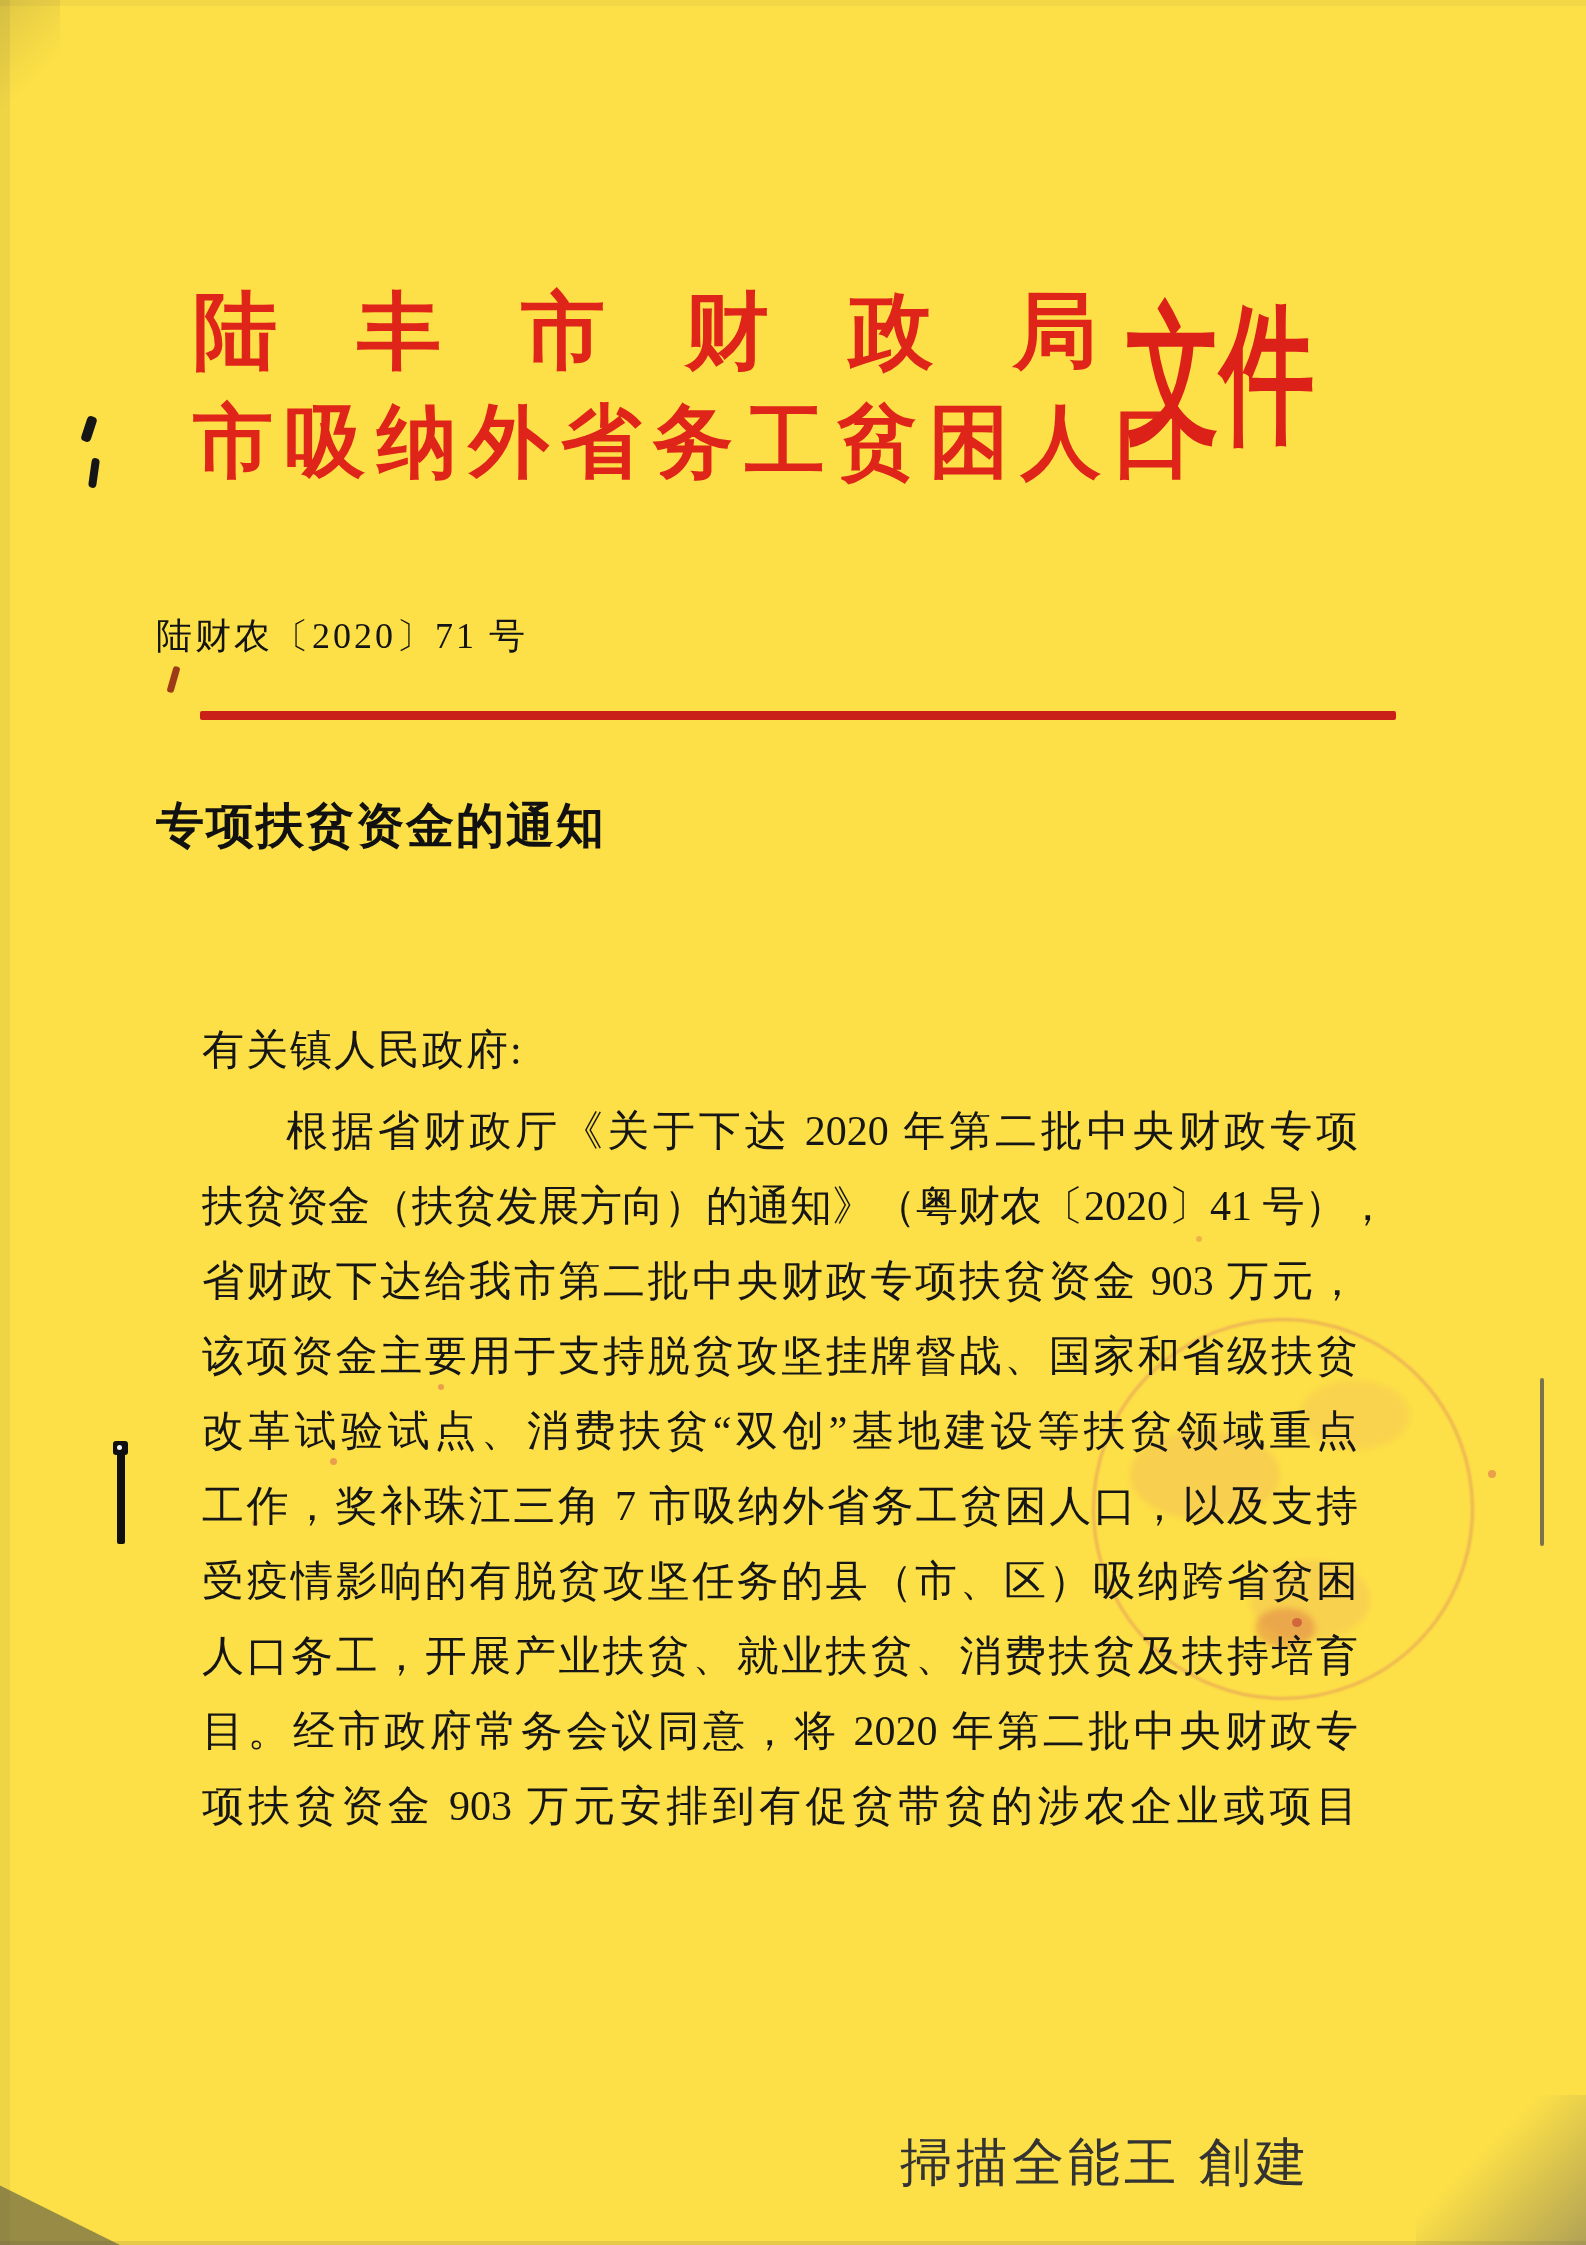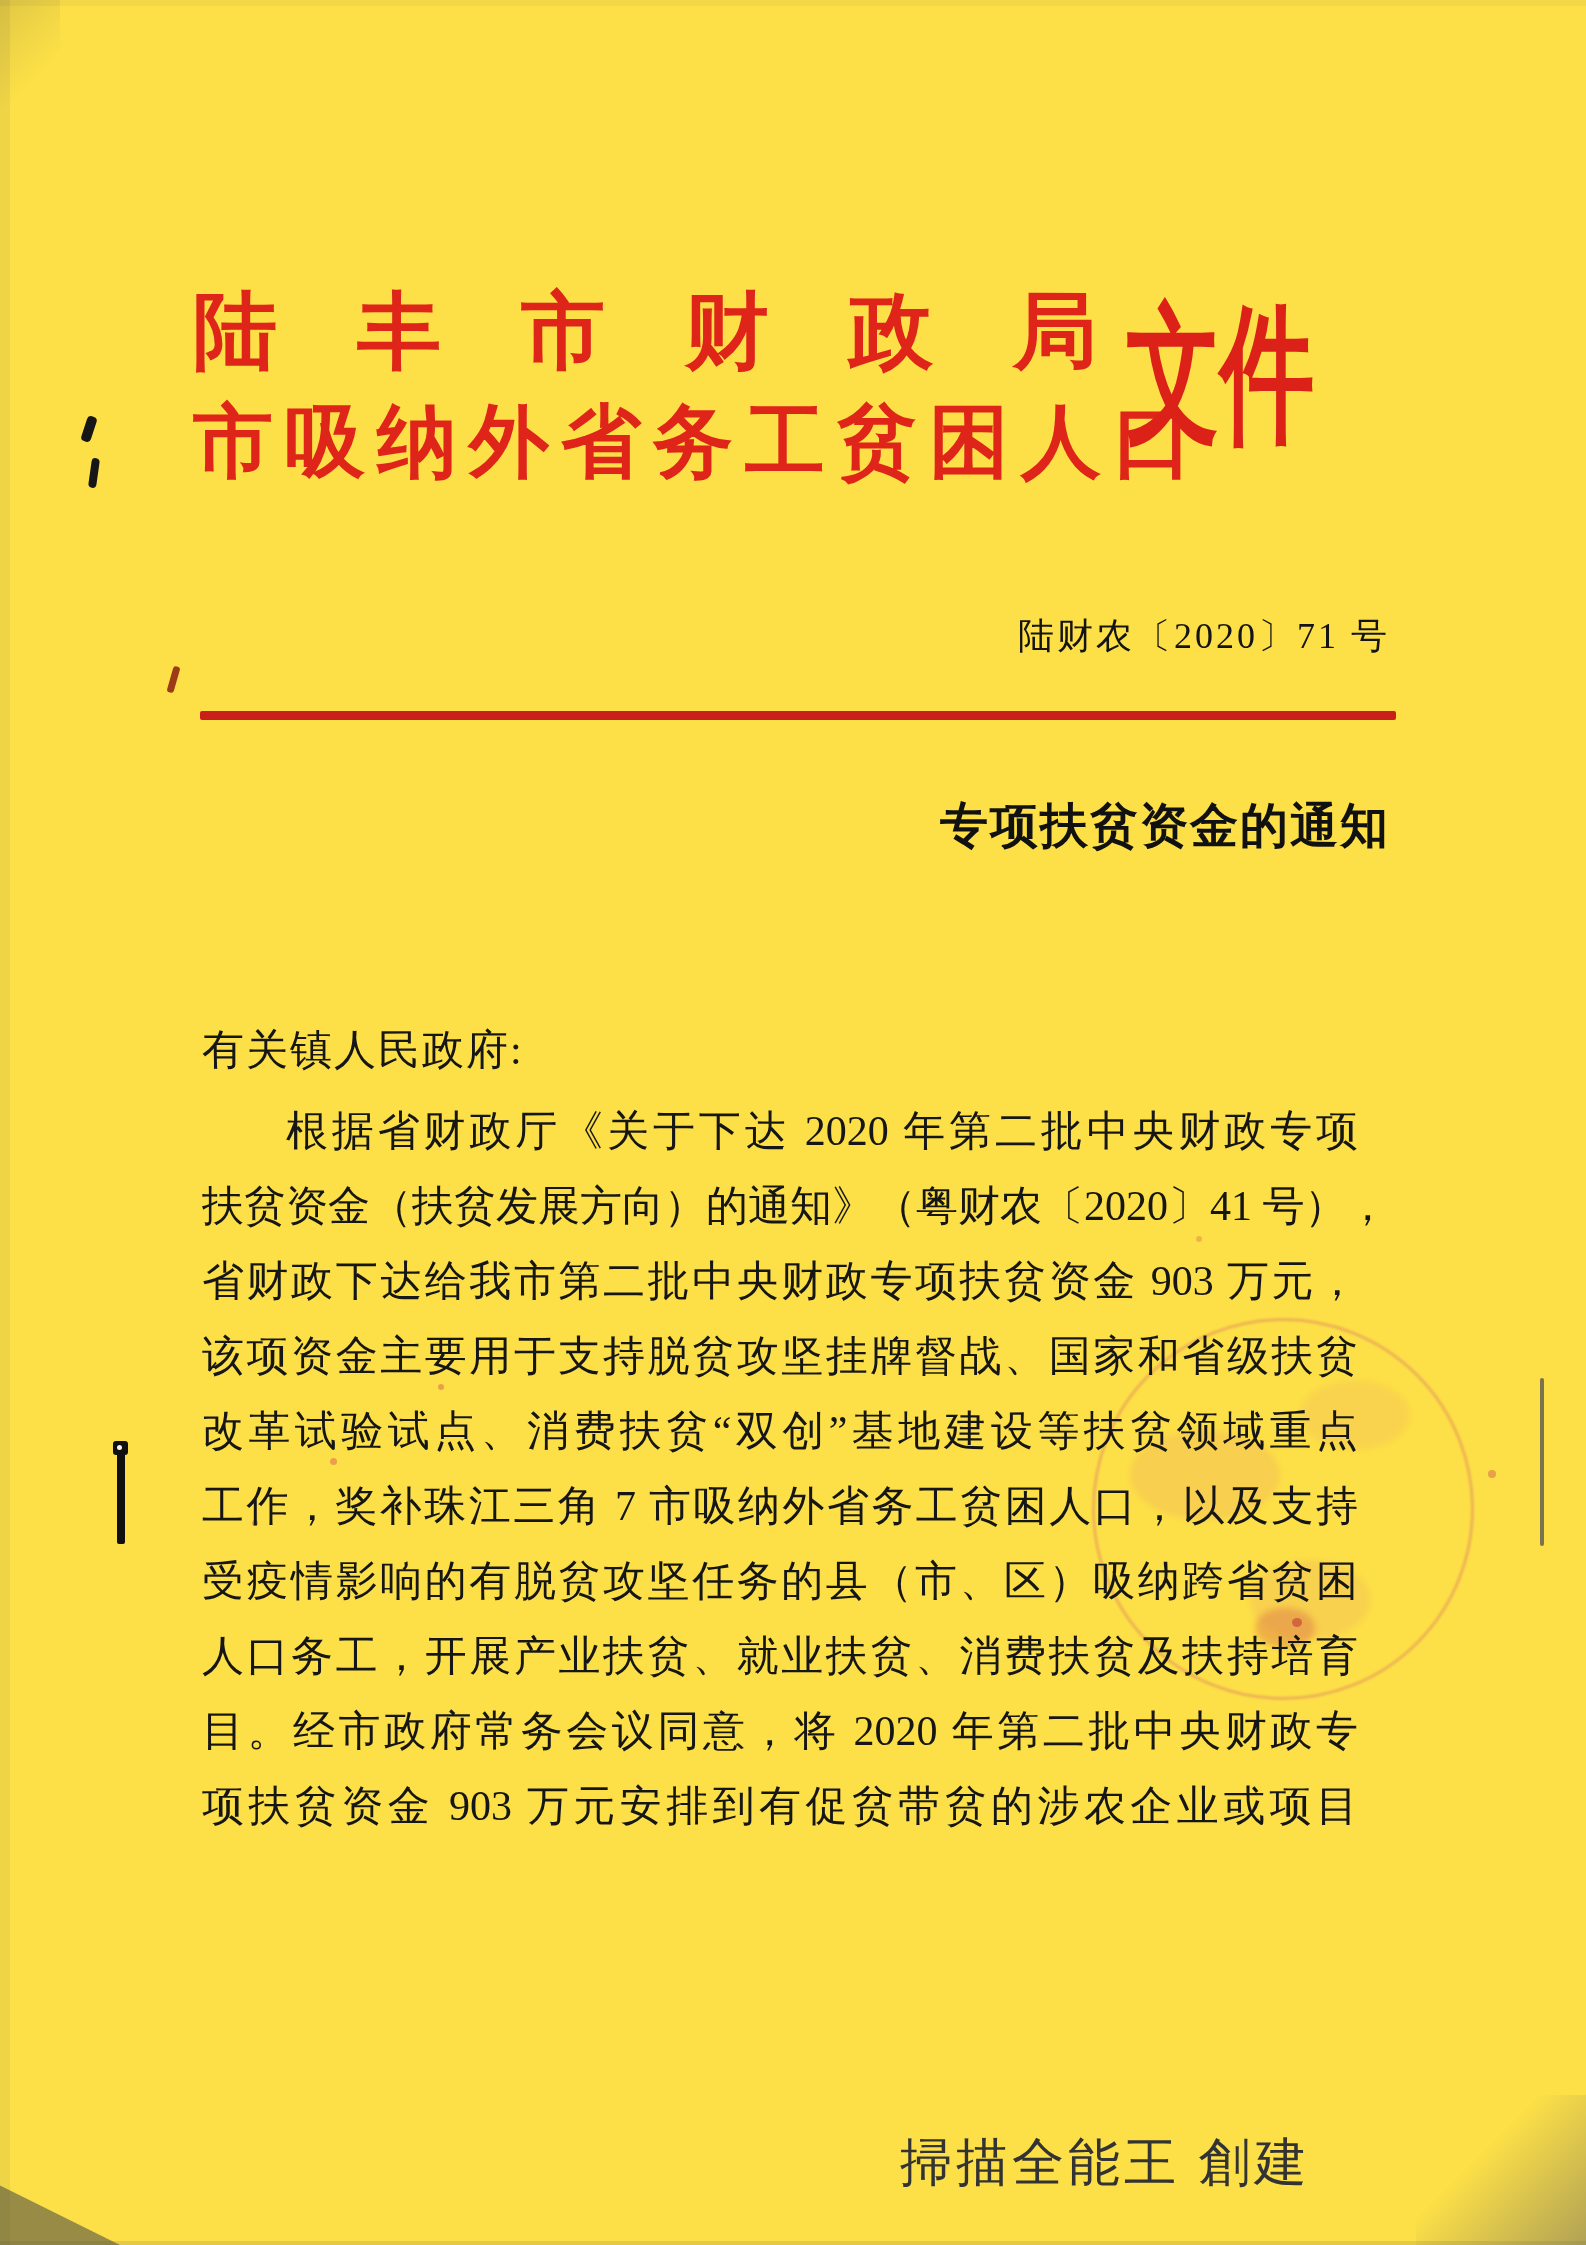--- a/index.html
+++ b/index.html
@@ -65,21 +65,21 @@
               color:#df241a; white-space:nowrap; line-height:1.1; }
   .lh-line2 { position:absolute; left:193px; top:398px;
               font-size:80px; font-weight:bold; letter-spacing:12px;
               color:#df241a; white-space:nowrap; line-height:1.1; }
   .lh-docword { position:absolute; left:1126px; top:300px;
               font-size:112px; font-weight:bold; color:#dc2118;
               white-space:nowrap; line-height:1;
               transform:scale(0.84, 1.34); transform-origin:top left; }
 
   
-  .center-col { position:absolute; left:140px; width:1250px; text-align:right; }
+  .center-col { position:absolute; left:156px; width:1250px; text-align:left; }
   .doc-number { top:612px; font-size:36px; letter-spacing:3px; color:#141414; }
   .red-line { position:absolute; left:200px; top:711px; width:1196px; height:9px;
               background:#c9211a; border-radius:2px; }
 
   
   .doc-title { top:788px; font-size:48px; font-weight:bold; line-height:75px;
                letter-spacing:2px; color:#111; }
 
   
   .salutation { position:absolute; left:202px; top:1022px; font-size:42px;

